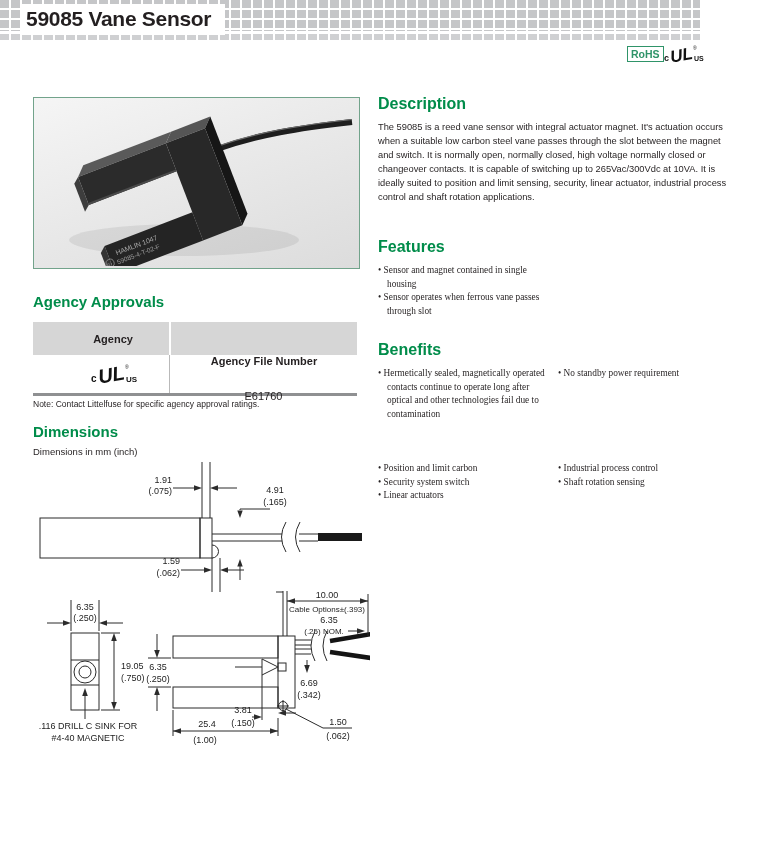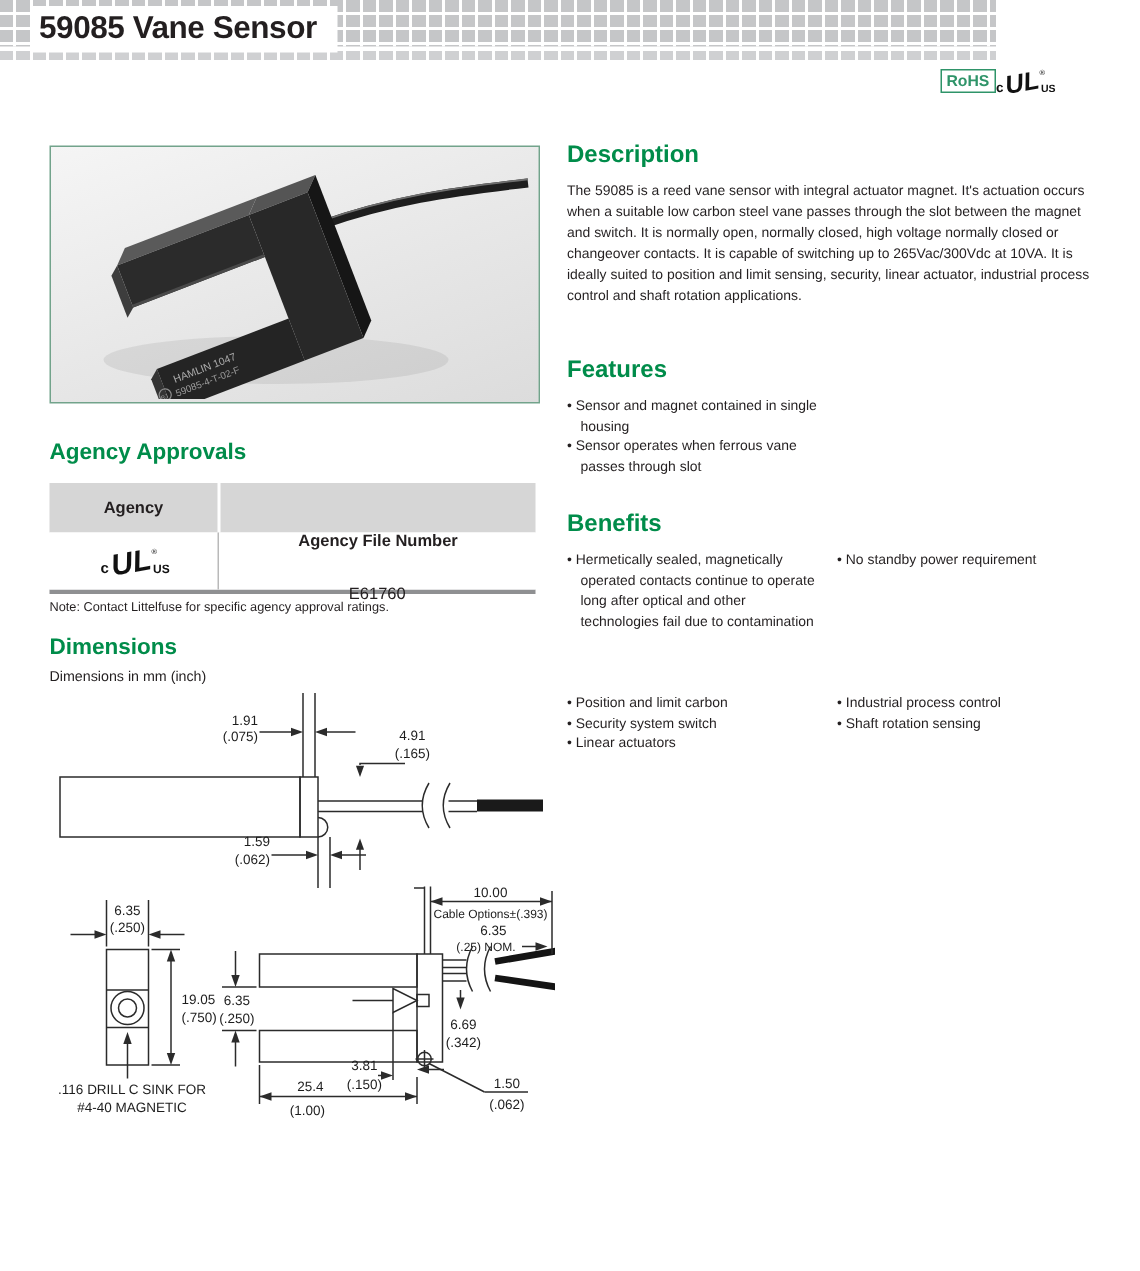--- a/index.html
+++ b/index.html
@@ -1,21 +1,21 @@
 <!DOCTYPE html>
 <html><head>
 <meta charset="utf-8">
 <style>
   html,body{margin:0;padding:0;}
   body{
     width:760px;height:847px;position:relative;background:#fff;
     font-family:"Liberation Sans",sans-serif;color:#231f20;overflow:hidden;
   }
   
-  .header{position:absolute;top:0;left:0;width:664px;height:42px;}
+  .header{position:absolute;top:0;left:0;width:664px;height:42px;padding-left:36px;}
   .grid-main{
     position:absolute;top:0;left:0;right:0;height:31px;
     background-color:#c5c6c8;
     background-image:
       repeating-linear-gradient(to right, transparent 0 9px, #fff 9px 11px),
       repeating-linear-gradient(to bottom, transparent 0 8px, #fff 8px 10px);
   }
   .grid-sub{
     position:absolute;top:34px;left:0;right:0;height:6px;
     background-color:#cfd0d2;
@@ -38,41 +38,41 @@
   .h-right{font-size:16px;}
   
   .photo{
     position:absolute;left:33px;top:97px;width:325px;height:170px;
     border:1px solid #72a38b;
     background:linear-gradient(160deg,#f5f5f5 0%,#e7e7e7 55%,#dcdcdc 100%);
   }
   
   .agency-heading{position:absolute;left:33px;top:293px;}
   .agency-table{position:absolute;left:33px;top:322px;width:324px;border-bottom:3px solid #8f9092;}
-  .ag-row{display:flex;align-items:center;}
+  .ag-row{display:flex;align-items:center;padding-left:24px;}
   .ag-head{background:#d6d6d6;height:33px;font-weight:bold;font-size:11px;}
   .ag-data{background:#fff;height:38px;font-size:11px;}
   .ag-c1{width:112px;display:flex;align-items:center;justify-content:center;height:100%;}
   .ag-c2{flex:1;display:flex;align-items:center;justify-content:center;height:100%;margin-top:44px;}
   .ag-head .ag-c1{border-right:2px solid #fff;}
   .ag-data .ag-c1{border-right:1px solid #b9b9b9;}
   .agency-note{position:absolute;left:33px;top:399px;font-size:8.5px;}
   
   .dims-heading{position:absolute;left:33px;top:423px;}
   .dims-subtitle{position:absolute;left:33px;top:446px;font-size:9.5px;}
   .dims-svg{position:absolute;left:30px;top:460px;}
   svg{font-family:"Liberation Sans",sans-serif;}
   .dl{stroke:#2b2b2b;stroke-width:1;fill:none;}
   .dt{fill:#1d1d1d;font-size:9px;}
   .dt8{fill:#1d1d1d;font-size:8px;}
   .ah{fill:#2b2b2b;stroke:none;}
   
   .rsec{position:absolute;left:378px;width:352px;}
   .rsec p{margin:7px 0 0 0;font-size:9.3px;line-height:14px;}
-  .cols{display:flex;gap:12px;margin-top:8px;}
+  .cols{display:flex;gap:12px;margin-top:8px;font-family:Liberation Serif, serif;}
   .c1{width:168px;}
   .c2{width:170px;}
   ul.blist{list-style:none;margin:0;padding:0;}
   ul.blist li{
     font-size:9.3px;line-height:13.5px;padding-left:9px;text-indent:-9px;margin:0;
   }
   ul.blist li::before{content:"\2022\00a0";}
 </style>
 </head>
 <body>

